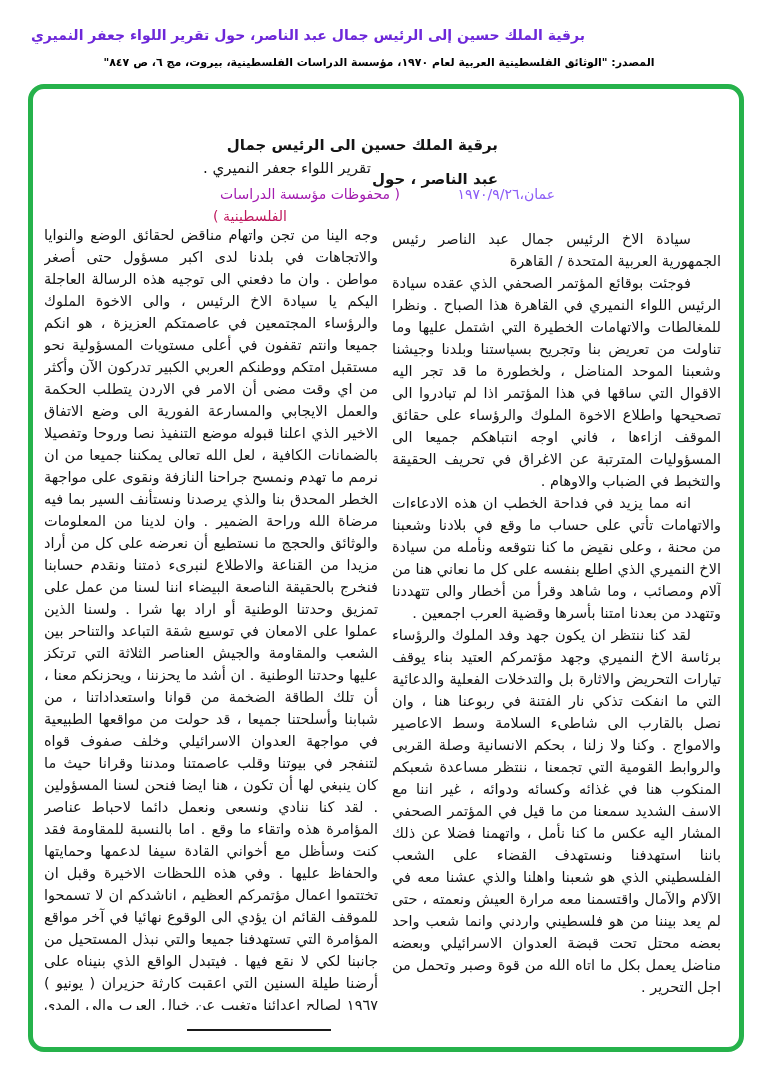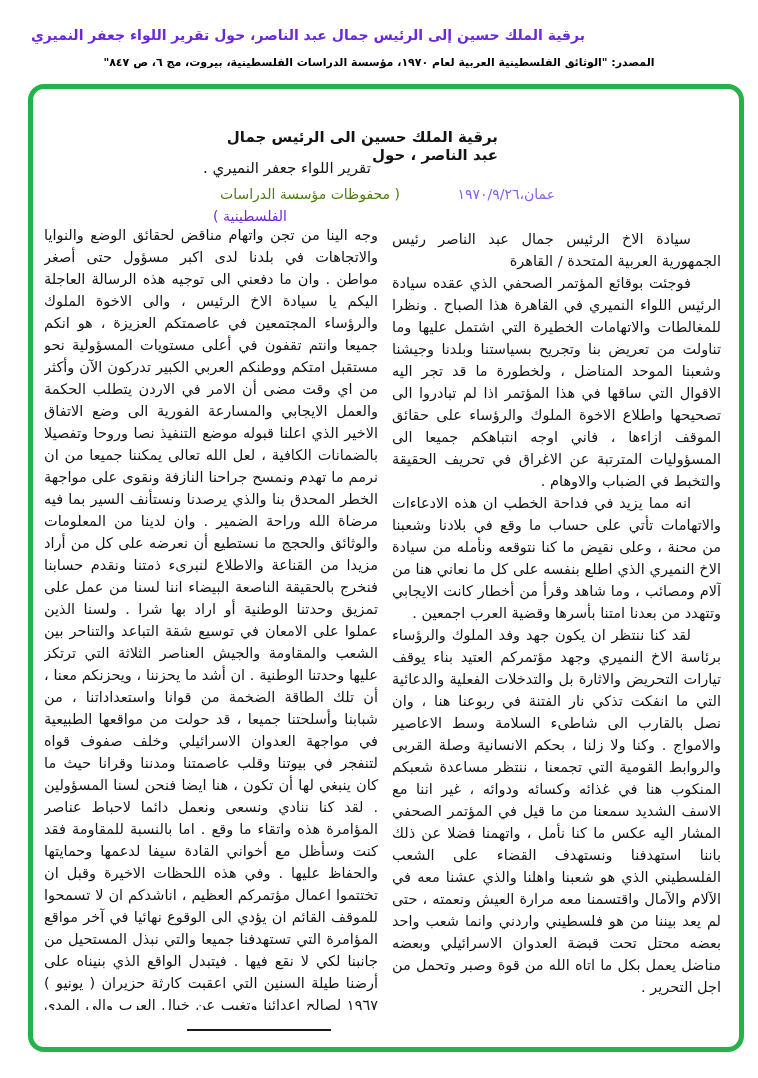--- a/index.html
+++ b/index.html
@@ -14,37 +14,37 @@
   .page-header-source{
     position:absolute;top:56px;left:0;width:758px;text-align:center;
     direction:rtl;font-weight:bold;font-size:11px;color:#000;
   }
   .doc-frame{
     position:absolute;left:28px;top:84px;width:706px;height:958px;
     border:5px solid #26b24b;border-radius:16px;background:#fff;
   }
   .doc-title-line1{
     position:absolute;left:170px;top:39px;width:295px;
-    direction:rtl;font-weight:bold;font-size:15px;line-height:18px;color:#151515;
+    direction:rtl;font-weight:bold;font-size:15px;line-height:34px;color:#151515;
   }
   .doc-title-line2{
     position:absolute;left:170px;top:66px;
     direction:rtl;font-weight:normal;font-size:15px;line-height:26px;color:#151515;white-space:nowrap;
   }
   .doc-dateline{
     position:absolute;right:184px;top:97px;
     direction:rtl;font-size:14px;color:#8b5cf6;white-space:nowrap;
   }
   .doc-archive-1{
     position:absolute;right:339px;top:97px;
-    direction:rtl;font-size:14px;color:#4d7c0f;white-space:nowrap;
+    direction:rtl;font-size:14px;color:#a21caf;white-space:nowrap;
   }
   .doc-archive-2{
     position:absolute;right:452px;top:119px;
-    direction:rtl;font-size:14px;color:#6d28d9;white-space:nowrap;
+    direction:rtl;font-size:14px;color:#be185d;white-space:nowrap;
   }
   .doc-col{
     position:absolute;direction:rtl;text-align:justify;
     font-size:14.5px;line-height:22px;color:#151515;overflow:hidden;
   }
   .doc-col-first{left:359px;top:139px;width:329px;height:772px;}
   .doc-col-second{left:11px;top:135px;width:334px;height:786px;}
   .doc-col p{margin:0;}
   .doc-col-first p{text-indent:30px;}
   .doc-col-second p{text-indent:0;}
@@ -62,21 +62,21 @@
   <div class="doc-title-line1">برقية الملك حسين الى الرئيس جمال عبد الناصر ، حول</div>
   <div class="doc-title-line2">تقرير اللواء جعفر النميري .</div>
 
   <div class="doc-dateline">عمان،١٩٧٠/٩/٢٦</div>
   <div class="doc-archive-1">( محفوظات مؤسسة الدراسات</div>
   <div class="doc-archive-2">الفلسطينية )</div>
 
   <div class="doc-col doc-col-first">
     <p>سيادة الاخ الرئيس جمال عبد الناصر رئيس الجمهورية العربية المتحدة / القاهرة</p>
     <p>فوجئت بوقائع المؤتمر الصحفي الذي عقده سيادة الرئيس اللواء النميري في القاهرة هذا الصباح . ونظرا للمغالطات والاتهامات الخطيرة التي اشتمل عليها وما تناولت من تعريض بنا وتجريح بسياستنا وبلدنا وجيشنا وشعبنا الموحد المناضل ، ولخطورة ما قد تجر اليه الاقوال التي ساقها في هذا المؤتمر اذا لم تبادروا الى تصحيحها واطلاع الاخوة الملوك والرؤساء على حقائق الموقف ازاءها ، فاني اوجه انتباهكم جميعا الى المسؤوليات المترتبة عن الاغراق في تحريف الحقيقة والتخبط في الضباب والاوهام .</p>
-    <p>انه مما يزيد في فداحة الخطب ان هذه الادعاءات والاتهامات تأتي على حساب ما وقع في بلادنا وشعبنا من محنة ، وعلى نقيض ما كنا نتوقعه ونأمله من سيادة الاخ النميري الذي اطلع بنفسه على كل ما نعاني هنا من آلام ومصائب ، وما شاهد وقرأ من أخطار كانت الايجابي وتتهدد من بعدنا امتنا بأسرها وقضية العرب اجمعين .</p>
+    <p>انه مما يزيد في فداحة الخطب ان هذه الادعاءات والاتهامات تأتي على حساب ما وقع في بلادنا وشعبنا من محنة ، وعلى نقيض ما كنا نتوقعه ونأمله من سيادة الاخ النميري الذي اطلع بنفسه على كل ما نعاني هنا من آلام ومصائب ، وما شاهد وقرأ من أخطار والى تتهددنا وتتهدد من بعدنا امتنا بأسرها وقضية العرب اجمعين .</p>
     <p>لقد كنا ننتظر ان يكون جهد وفد الملوك والرؤساء برئاسة الاخ النميري وجهد مؤتمركم العتيد بناء يوقف تيارات التحريض والاثارة بل والتدخلات الفعلية والدعائية التي ما انفكت تذكي نار الفتنة في ربوعنا هنا ، وان نصل بالقارب الى شاطىء السلامة وسط الاعاصير والامواج . وكنا ولا زلنا ، بحكم الانسانية وصلة القربى والروابط القومية التي تجمعنا ، ننتظر مساعدة شعبكم المنكوب هنا في غذائه وكسائه ودوائه ، غير اننا مع الاسف الشديد سمعنا من ما قيل في المؤتمر الصحفي المشار اليه عكس ما كنا نأمل ، واتهمنا فضلا عن ذلك باننا استهدفنا ونستهدف القضاء على الشعب الفلسطيني الذي هو شعبنا واهلنا والذي عشنا معه في الآلام والآمال واقتسمنا معه مرارة العيش ونعمته ، حتى لم يعد بيننا من هو فلسطيني واردني وانما شعب واحد بعضه محتل تحت قبضة العدوان الاسرائيلي وبعضه مناضل يعمل بكل ما اتاه الله من قوة وصبر وتحمل من اجل التحرير .</p>
     <p>ان الذين نكبوا في الحوادث المؤلمة في عمان وسواها ليسوا فلسطينيين فحسب او اردنيين فحسب وانما هم نحن جميعا مواطنين وعسكريين وفدائيين ، وكلنا فلسطيني وكلنا اردني . ان كل ما قيل في المؤتمر الصحفي ممـــا</p>
   </div>
 
   <div class="doc-col doc-col-second">
     <p>وجه الينا من تجن واتهام مناقض لحقائق الوضع والنوايا والاتجاهات في بلدنا لدى اكبر مسؤول حتى أصغر مواطن . وان ما دفعني الى توجيه هذه الرسالة العاجلة اليكم يا سيادة الاخ الرئيس ، والى الاخوة الملوك والرؤساء المجتمعين في عاصمتكم العزيزة ، هو انكم جميعا وانتم تقفون في أعلى مستويات المسؤولية نحو مستقبل امتكم ووطنكم العربي الكبير تدركون الآن وأكثر من اي وقت مضى أن الامر في الاردن يتطلب الحكمة والعمل الايجابي والمسارعة الفورية الى وضع الاتفاق الاخير الذي اعلنا قبوله موضع التنفيذ نصا وروحا وتفصيلا بالضمانات الكافية ، لعل الله تعالى يمكننا جميعا من ان نرمم ما تهدم ونمسح جراحنا النازفة ونقوى على مواجهة الخطر المحدق بنا والذي يرصدنا ونستأنف السير بما فيه مرضاة الله وراحة الضمير . وان لدينا من المعلومات والوثائق والحجج ما نستطيع أن نعرضه على كل من أراد مزيدا من القناعة والاطلاع لنبرىء ذمتنا ونقدم حسابنا فنخرج بالحقيقة الناصعة البيضاء اننا لسنا من عمل على تمزيق وحدتنا الوطنية أو اراد بها شرا . ولسنا الذين عملوا على الامعان في توسيع شقة التباعد والتناحر بين الشعب والمقاومة والجيش العناصر الثلاثة التي ترتكز عليها وحدتنا الوطنية . ان أشد ما يحزننا ، ويحزنكم معنا ، أن تلك الطاقة الضخمة من قوانا واستعداداتنا ، من شبابنا وأسلحتنا جميعا ، قد حولت من مواقعها الطبيعية في مواجهة العدوان الاسرائيلي وخلف صفوف قواه لتنفجر في بيوتنا وقلب عاصمتنا ومدننا وقرانا حيث ما كان ينبغي لها أن تكون ، هنا ايضا فنحن لسنا المسؤولين . لقد كنا ننادي ونسعى ونعمل دائما لاحباط عناصر المؤامرة هذه واتقاء ما وقع . اما بالنسبة للمقاومة فقد كنت وسأظل مع أخواني القادة سيفا لدعمها وحمايتها والحفاظ عليها . وفي هذه اللحظات الاخيرة وقبل ان تختتموا اعمال مؤتمركم العظيم ، اناشدكم ان لا تسمحوا للموقف القائم ان يؤدي الى الوقوع نهائيا في آخر مواقع المؤامرة التي تستهدفنا جميعا والتي نبذل المستحيل من جانبنا لكي لا نقع فيها . فيتبدل الواقع الذي بنيناه على أرضنا طيلة السنين التي اعقبت كارثة حزيران ( يونيو ) ١٩٦٧ لصالح اعدائنا وتغيب عن خيال العرب والى المدى المجهول صورة قدسنا وكل شبر من أرضنا المقدسة المحتلة نتيجة ذلك . اللهم اشهد انا بلغنا واللهم اعنا واهدنا الصراط المستقيم .</p>
   </div>
 
   <div class="end-divider"></div>
 </div>

